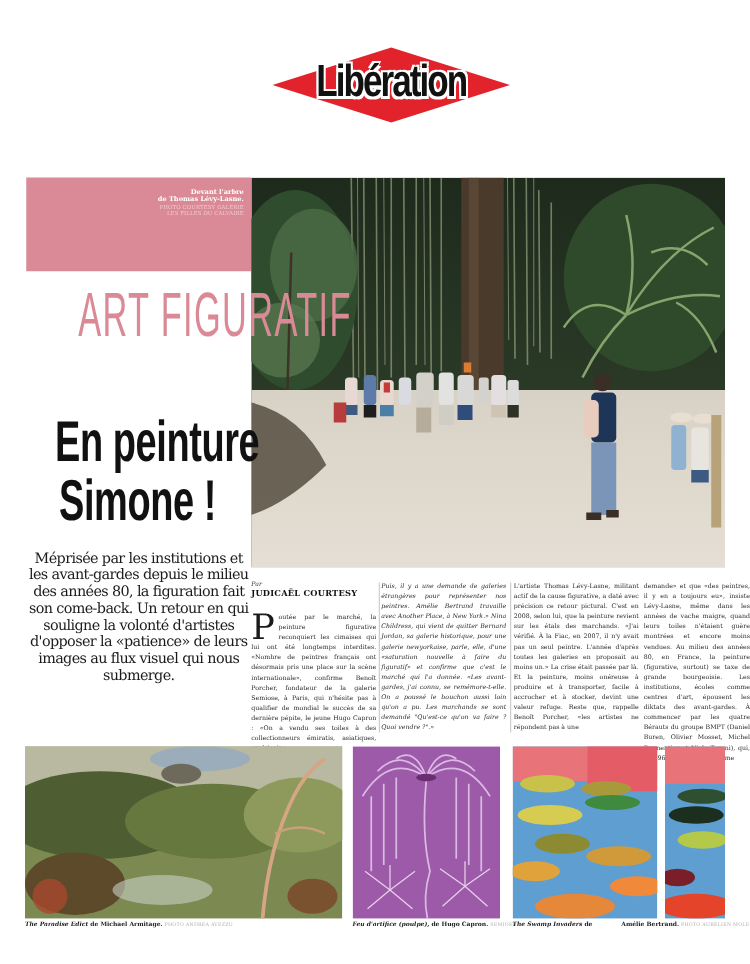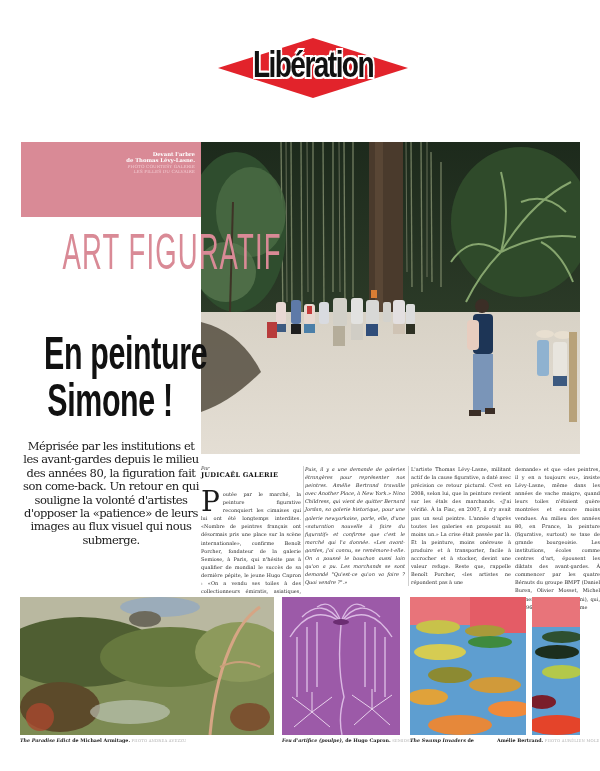--- a/index.html
+++ b/index.html
@@ -195,21 +195,21 @@
 <div class="kicker">ART FIGURATIF</div>
 <div class="headline">
   <div>En peinture</div>
   <div>Simone !</div>
 </div>
 
 <div class="standfirst">Méprisée par les institutions et les avant-gardes depuis le milieu des années 80, la figuration fait son come-back. Un retour en qui souligne la volonté d'artistes d'opposer la «patience» de leurs images au flux visuel qui nous submerge.</div>
 
 <div class="byline">
   <div class="by">Par</div>
-  <div class="author">JUDICAËL GALERIE</div>
+  <div class="author">JUDICAËL COURTESY</div>
 </div>
 
 <div class="col col1">
   <span class="dropcap">P</span>
   <span>outée par le marché, la peinture figurative reconquiert les cimaises qui lui ont été longtemps interdites. «Nombre de peintres français ont désormais pris une place sur la scène internationale», confirme Benoît Porcher, fondateur de la galerie Semiose, à Paris, qui n'hésite pas à qualifier de mondial le succès de sa dernière pépite, le jeune Hugo Capron : «On a vendu ses toiles à des collectionneurs émiratis, asiatiques, américains.</span>
 </div>
 <div class="col-rule" style="left:303px;"></div>
 <div class="col col2">Puis, il y a une demande de galeries étrangères pour représenter nos peintres. Amélie Bertrand travaille avec Another Place, à New York.» Nina Childress, qui vient de quitter Bernard Jordan, sa galerie historique, pour une galerie newyorkaise, parle, elle, d'une «saturation nouvelle à faire du figuratif» et confirme que c'est le marché qui l'a donnée. «Les avant-gardes, j'ai connu, se remémore-t-elle. On a poussé le bouchon aussi loin qu'on a pu. Les marchands se sont demandé "Qu'est-ce qu'on va faire ? Quoi vendre ?".»</div>
 <div class="col-rule" style="left:408px;"></div>
 <div class="col col3">L'artiste Thomas Lévy-Lasne, militant actif de la cause figurative, a daté avec précision ce retour pictural. C'est en 2008, selon lui, que la peinture revient sur les étals des marchands. «J'ai vérifié. À la Fiac, en 2007, il n'y avait pas un seul peintre. L'année d'après toutes les galeries en proposait au moins un.» La crise était passée par là. Et la peinture, moins onéreuse à produire et à transporter, facile à accrocher et à stocker, devint une valeur refuge. Reste que, rappelle Benoît Porcher, «les artistes ne répondent pas à une</div>

